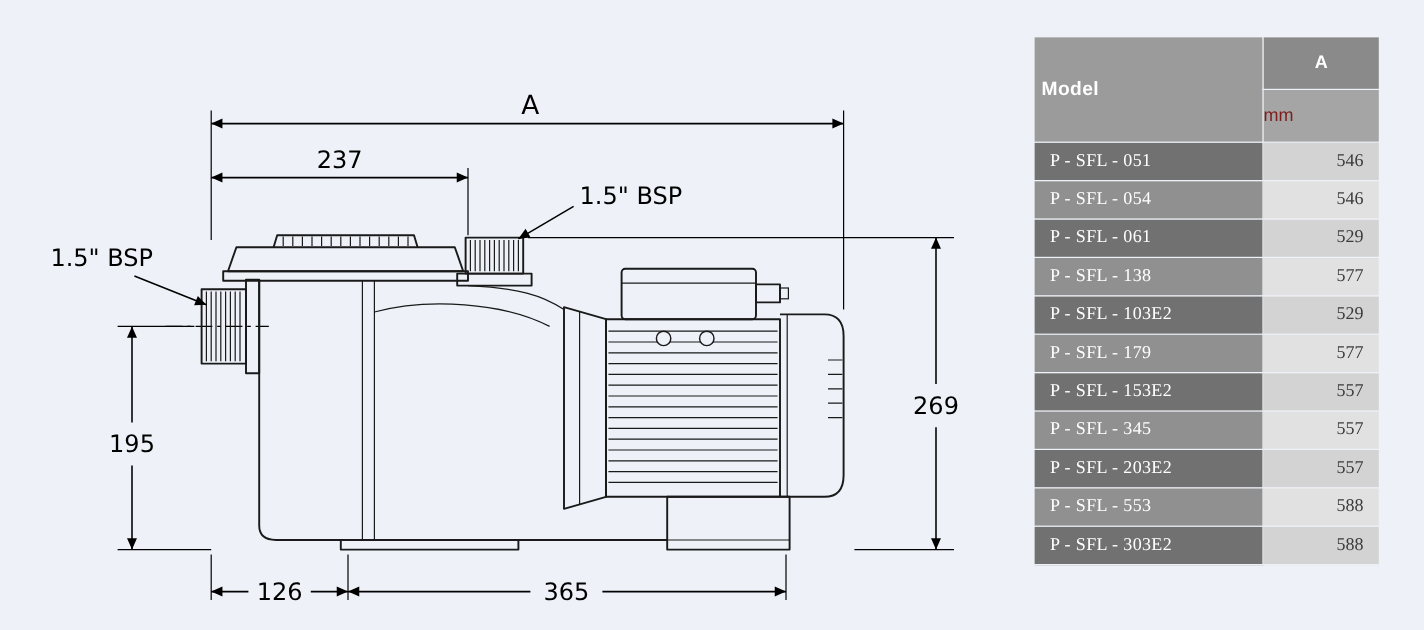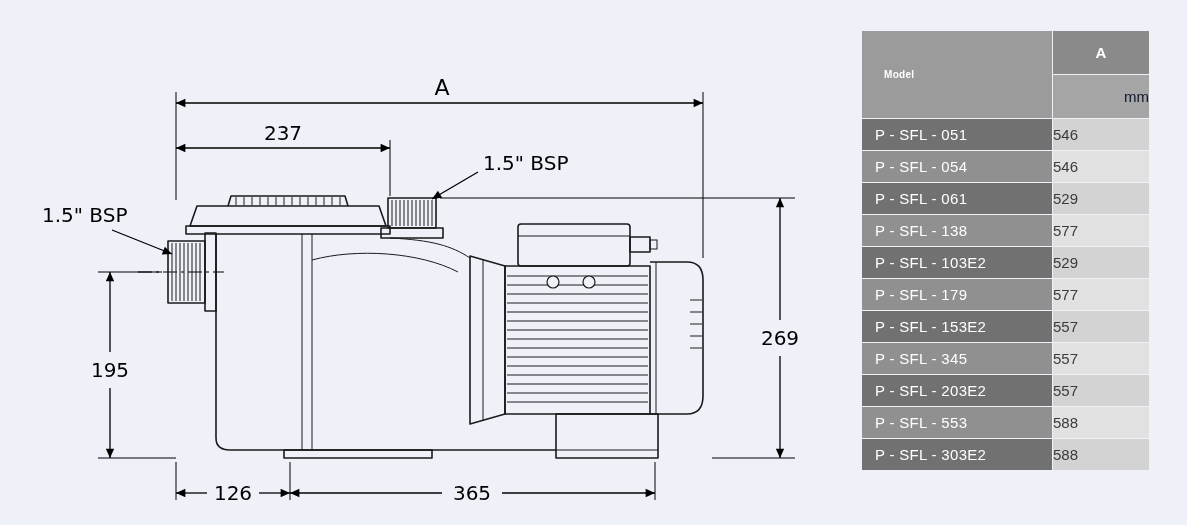--- a/index.html
+++ b/index.html
@@ -23,34 +23,34 @@
   .dimtext { font-size:20px; }
   .dima    { font-size:22px; }
 
   
   .table-wrap { position:absolute; left:861px; top:30px; width:288px; }
   table { border-collapse:collapse; width:100%; table-layout:fixed; }
   col.c-model { width:191px; } col.c-a { width:97px; }
   th, td { border:1px solid var(--bg,#eef2f8); padding:0; }
   .th-model {
     background:var(--hdr-model,#9b9b9b); color:var(--model-text,#fff);
-    text-align:left; padding-left:22px; font-size:10px; font-weight:700;
+    text-align:left; padding-left:6px; font-size:16px; font-weight:700;
     height:86px; vertical-align:middle; letter-spacing:.3px;
   }
   .th-a {
     background:var(--hdr-a,#8a8a8a); color:var(--model-text,#fff);
     font-size:15px; font-weight:700; height:43px; text-align:center;
   }
   .th-mm {
-    background:var(--hdr-mm,#a5a5a5); color:#0f172a;
-    font-size:15px; font-weight:400; height:43px; text-align:right;
-  }
-  tbody td { height:31px; font-size:15px; }
+    background:var(--hdr-mm,#a5a5a5); color:#7f1d1d;
+    font-size:15px; font-weight:400; height:43px; text-align:left;
+  }
+  tbody td { height:31px; font-size:15px;font-family:Liberation Serif, serif; }
   .td-model { color:var(--model-text,#fff); padding-left:13px; letter-spacing:.3px; }
-  .td-value { color:var(--value-text,#3b3b3b); }
+  .td-value { text-align:center; color:var(--value-text,#3b3b3b);padding-left:48px; }
   tr.dark  .td-model { background:var(--row-model-dark,#717171); }
   tr.light .td-model { background:var(--row-model-light,#909090); }
   tr.dark  .td-value { background:var(--row-val-dark,#d3d3d3); }
   tr.light .td-value { background:var(--row-val-light,#e1e1e1); }
 </style>
 </head>
 <body>
 
 <div class="page" style="--bg: #eef2f8; --line: #1a1a1a; --hdr-model: #9b9b9b; --hdr-a: #8a8a8a; --hdr-mm: #a5a5a5; --row-model-dark: #717171; --row-model-light: #909090; --row-val-dark: #d3d3d3; --row-val-light: #e1e1e1; --model-text: #ffffff; --value-text: #3b3b3b;">
 

